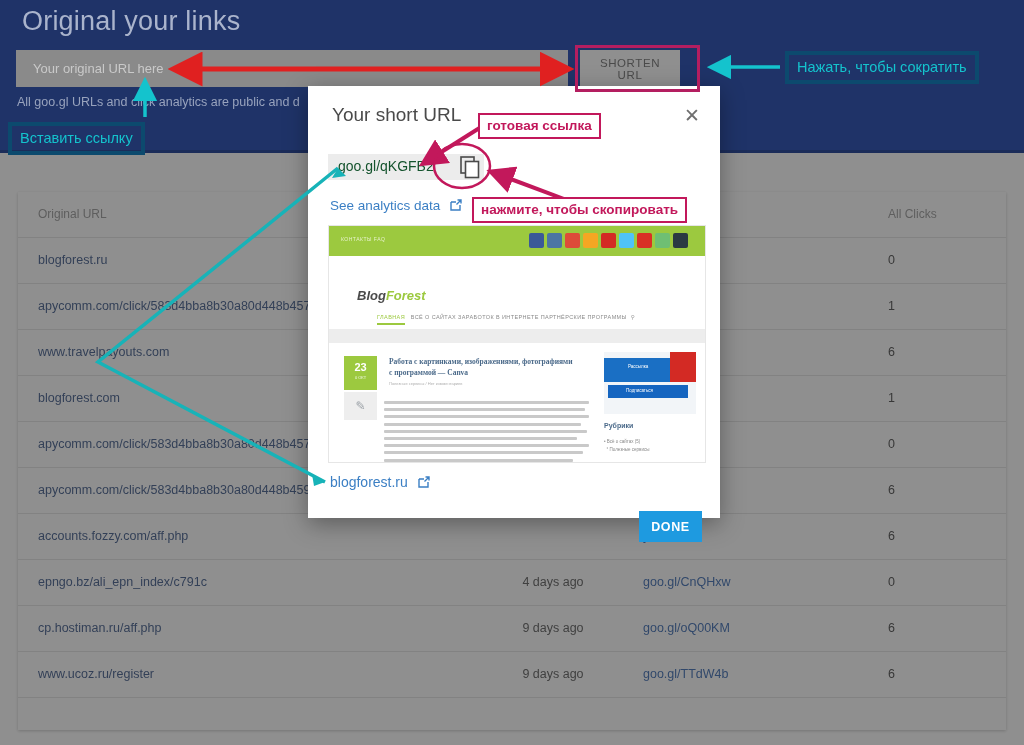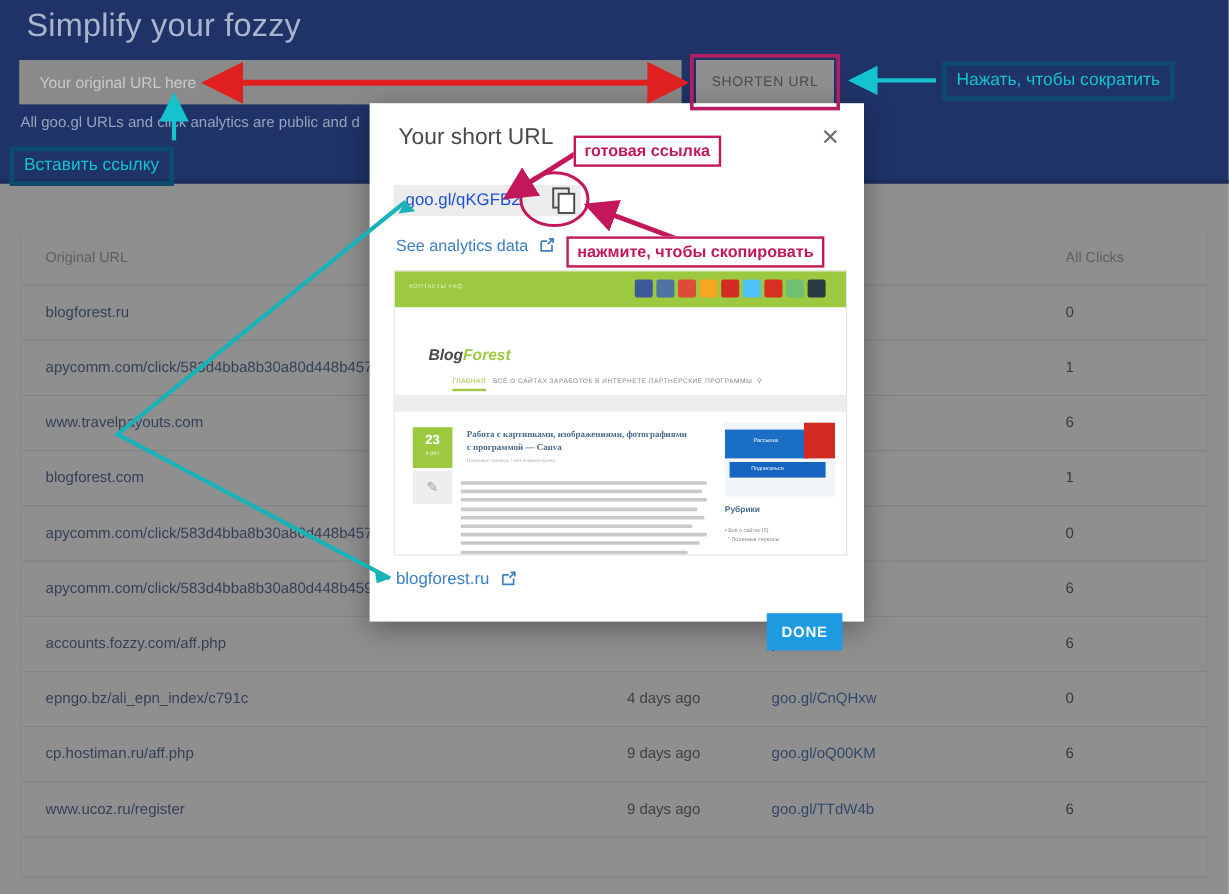--- a/index.html
+++ b/index.html
@@ -22,21 +22,21 @@
     font-size:27px;color:#aab4cc;font-weight:400;letter-spacing:.2px;
   }
   #url-input{
     position:absolute;left:16px;top:50px;width:552px;height:37px;
     background:#8a8a8a;border:0;outline:0;
     font-family:"Liberation Sans", sans-serif;font-size:13px;color:#d8d8d8;
     padding:0 0 0 17px;box-sizing:border-box;
   }
   #url-input::placeholder{color:#c9c9c9;opacity:1;}
   #shorten-btn{
-    position:absolute;left:580px;top:50px;width:115px;height:37px;
+    position:absolute;left:580px;top:50px;width:100px;height:37px;
     background:#8f8f8f;border:0;outline:0;cursor:pointer;
     font-family:"Liberation Sans", sans-serif;font-size:11.5px;color:#4a4a4a;
     letter-spacing:.6px;font-weight:400;
   }
   #shorten-highlight{
     position:absolute;left:575px;top:45px;width:125px;height:47px;
     border:3px solid #b41e60;box-sizing:border-box;pointer-events:none;
   }
   #disclaimer{
     position:absolute;left:17px;top:95px;
@@ -89,21 +89,21 @@
   }
   #dialog-close{
     position:absolute;right:14px;top:16px;width:28px;height:28px;
     font-size:19px;color:#6f6f6f;text-align:center;line-height:28px;cursor:pointer;
   }
   #short-url-box{
     position:absolute;left:20px;top:68px;width:156px;height:26px;
     background:#ececec;
   }
   #short-url-text{
-    position:absolute;left:10px;top:4px;font-size:14px;color:#1d4ed8;
+    position:absolute;left:10px;top:4px;font-size:14px;color:#14532d;
   }
   #copy-btn{
     position:absolute;left:145px;top:66px;width:34px;height:30px;cursor:pointer;
   }
   #analytics-row{
     position:absolute;left:22px;top:110px;height:18px;
   }
   #analytics-link{font-size:13.5px;color:#3b7fc4;cursor:pointer;}
   #ext-icon{display:inline-block;vertical-align:-2px;margin-left:4px;cursor:pointer;}
   #help-icon{display:inline-block;vertical-align:-3px;margin-left:7px;cursor:pointer;}
@@ -157,21 +157,21 @@
   .anno-pink{
     border:2px solid #c2185b;color:#c2185b;font-size:13.5px;
     padding:3px 7px 4px 7px;background:#ffffff;font-weight:bold;
   }
   #anno-layer{position:absolute;left:0;top:0;width:1024px;height:745px;pointer-events:none;}
 </style>
 </head>
 <body>
 
 <div id="header">
-  <div id="page-title">Simplify your fozzy</div>
+  <div id="page-title">Original your links</div>
   <input id="url-input" type="text" placeholder="Your original URL here" style="">
   <button id="shorten-btn">SHORTEN URL</button>
   <div id="disclaimer">All goo.gl URLs and click analytics are public and d</div>
 </div>
 
 <div id="table-card">
 
   <div class="trow head">
     <div class="cell c-clicks">All Clicks</div>
     <div class="cell c-orig">Original URL</div>

